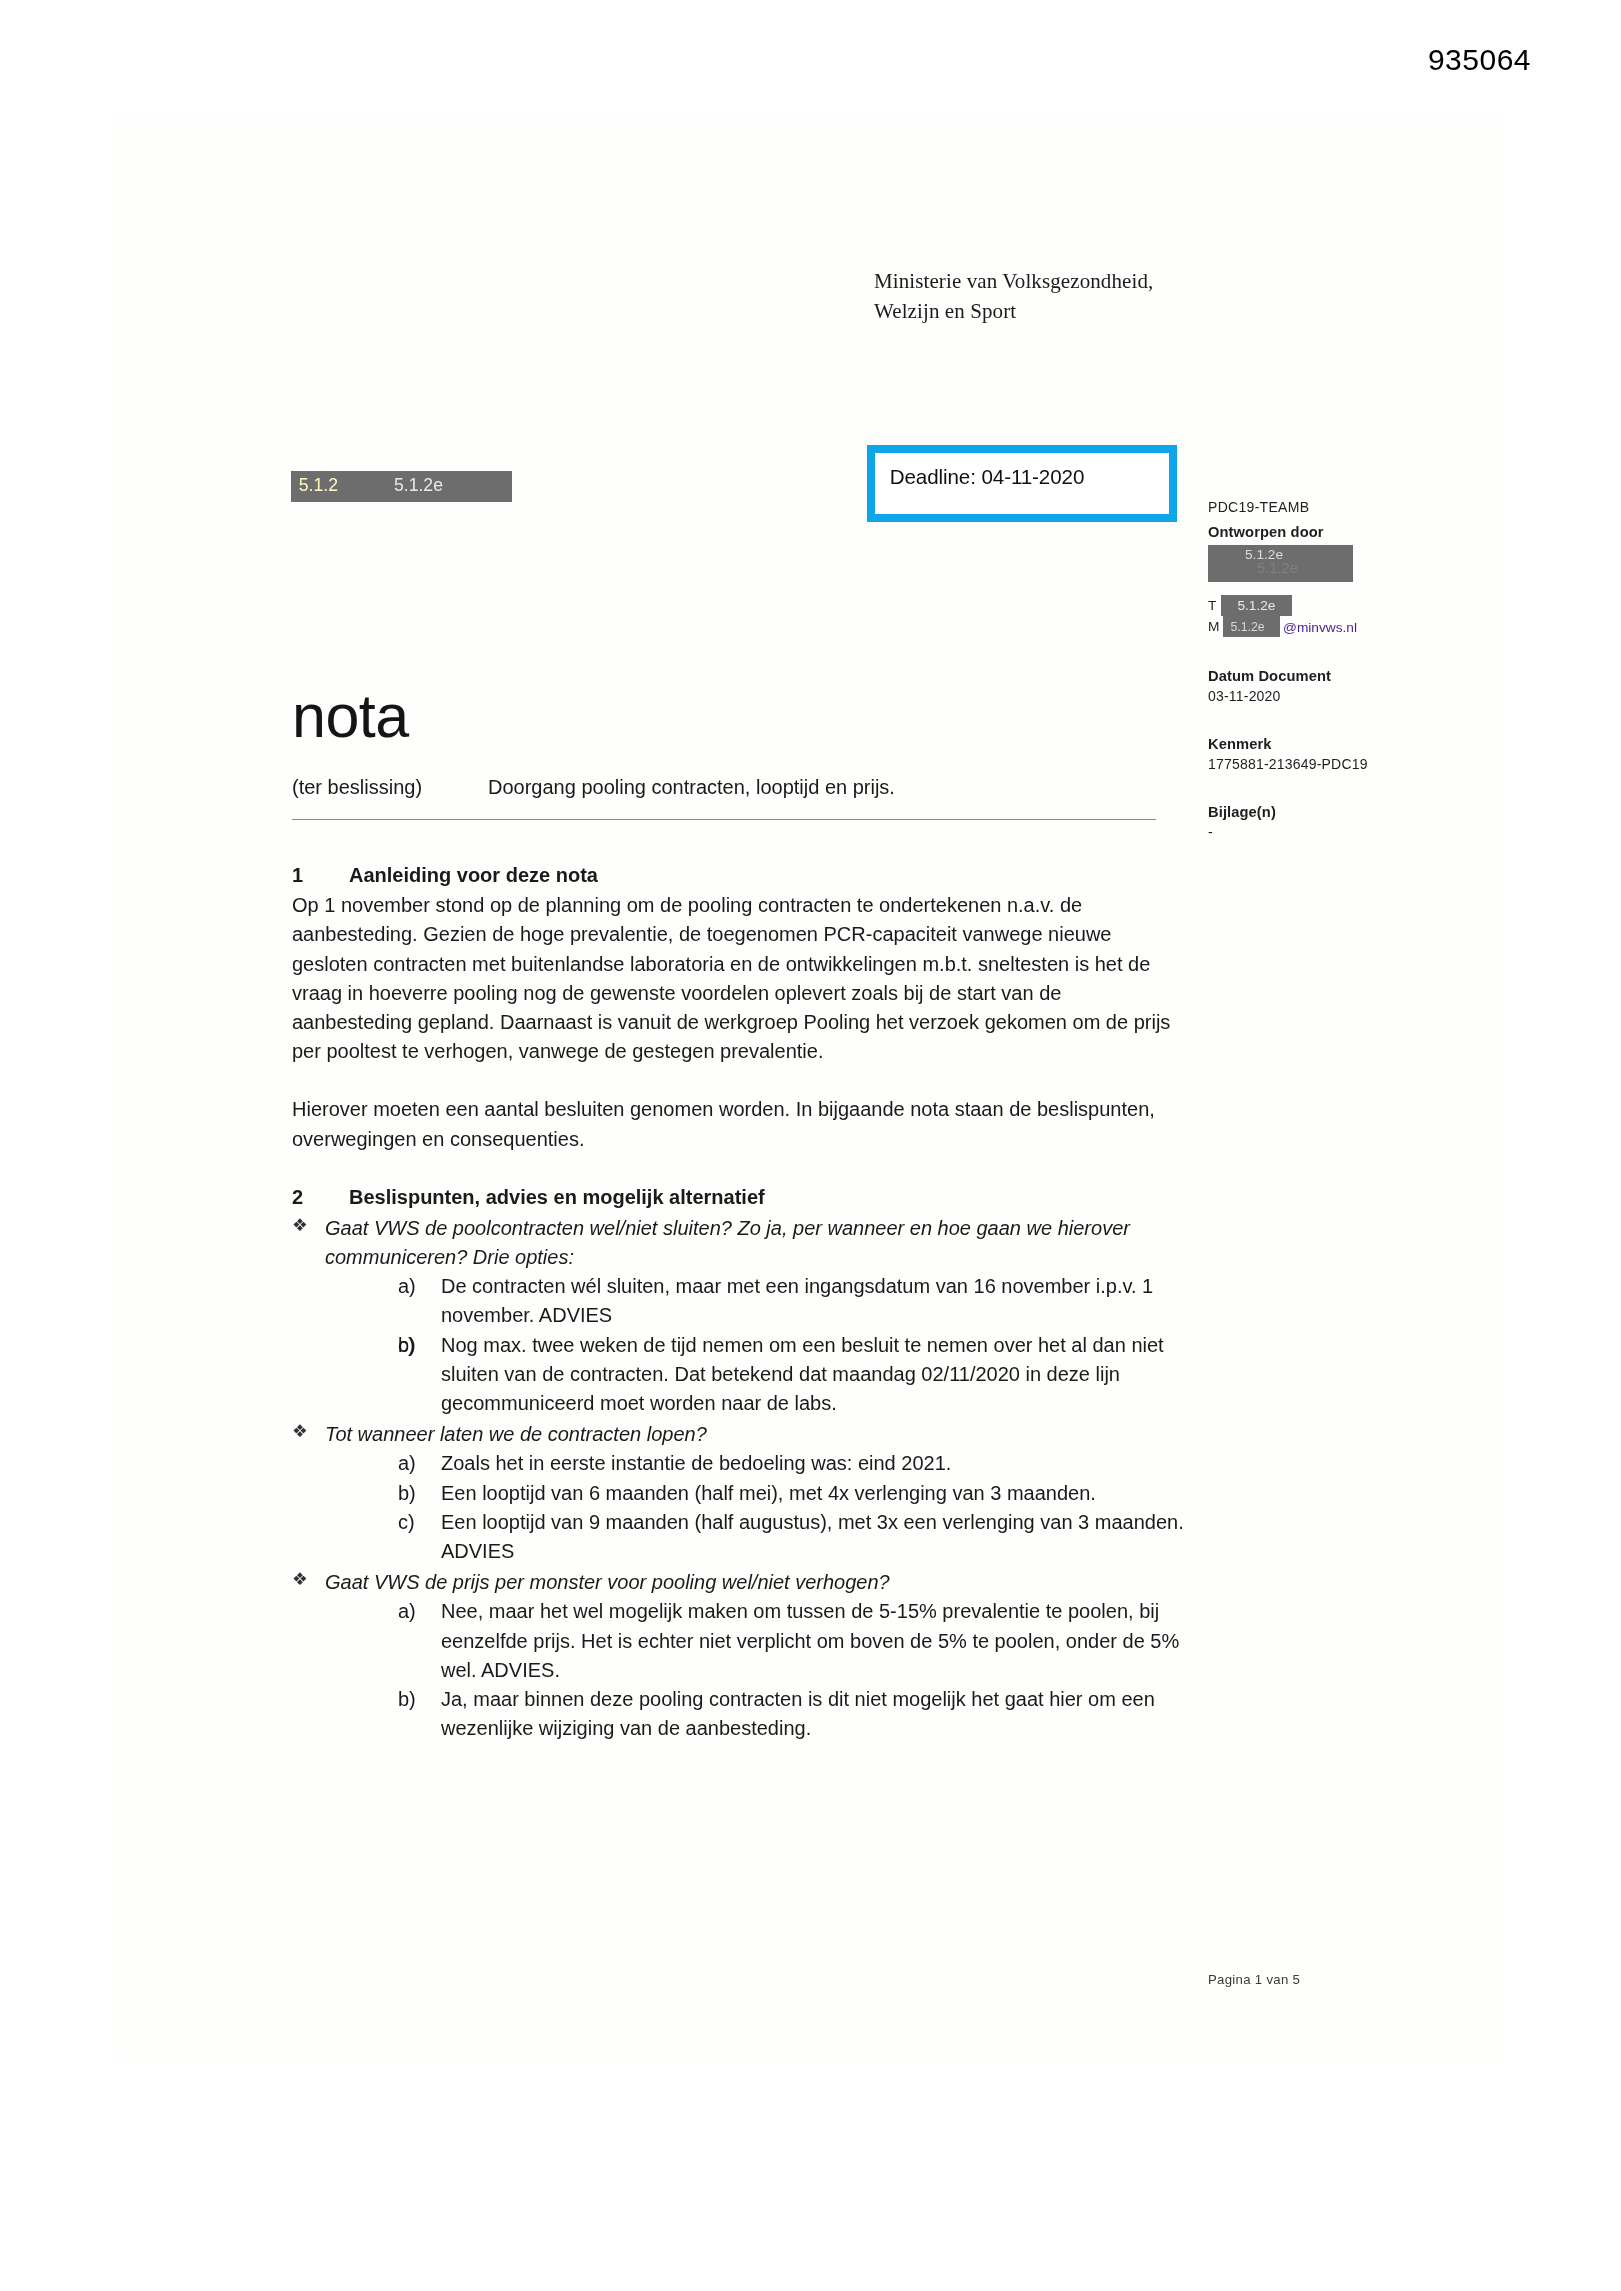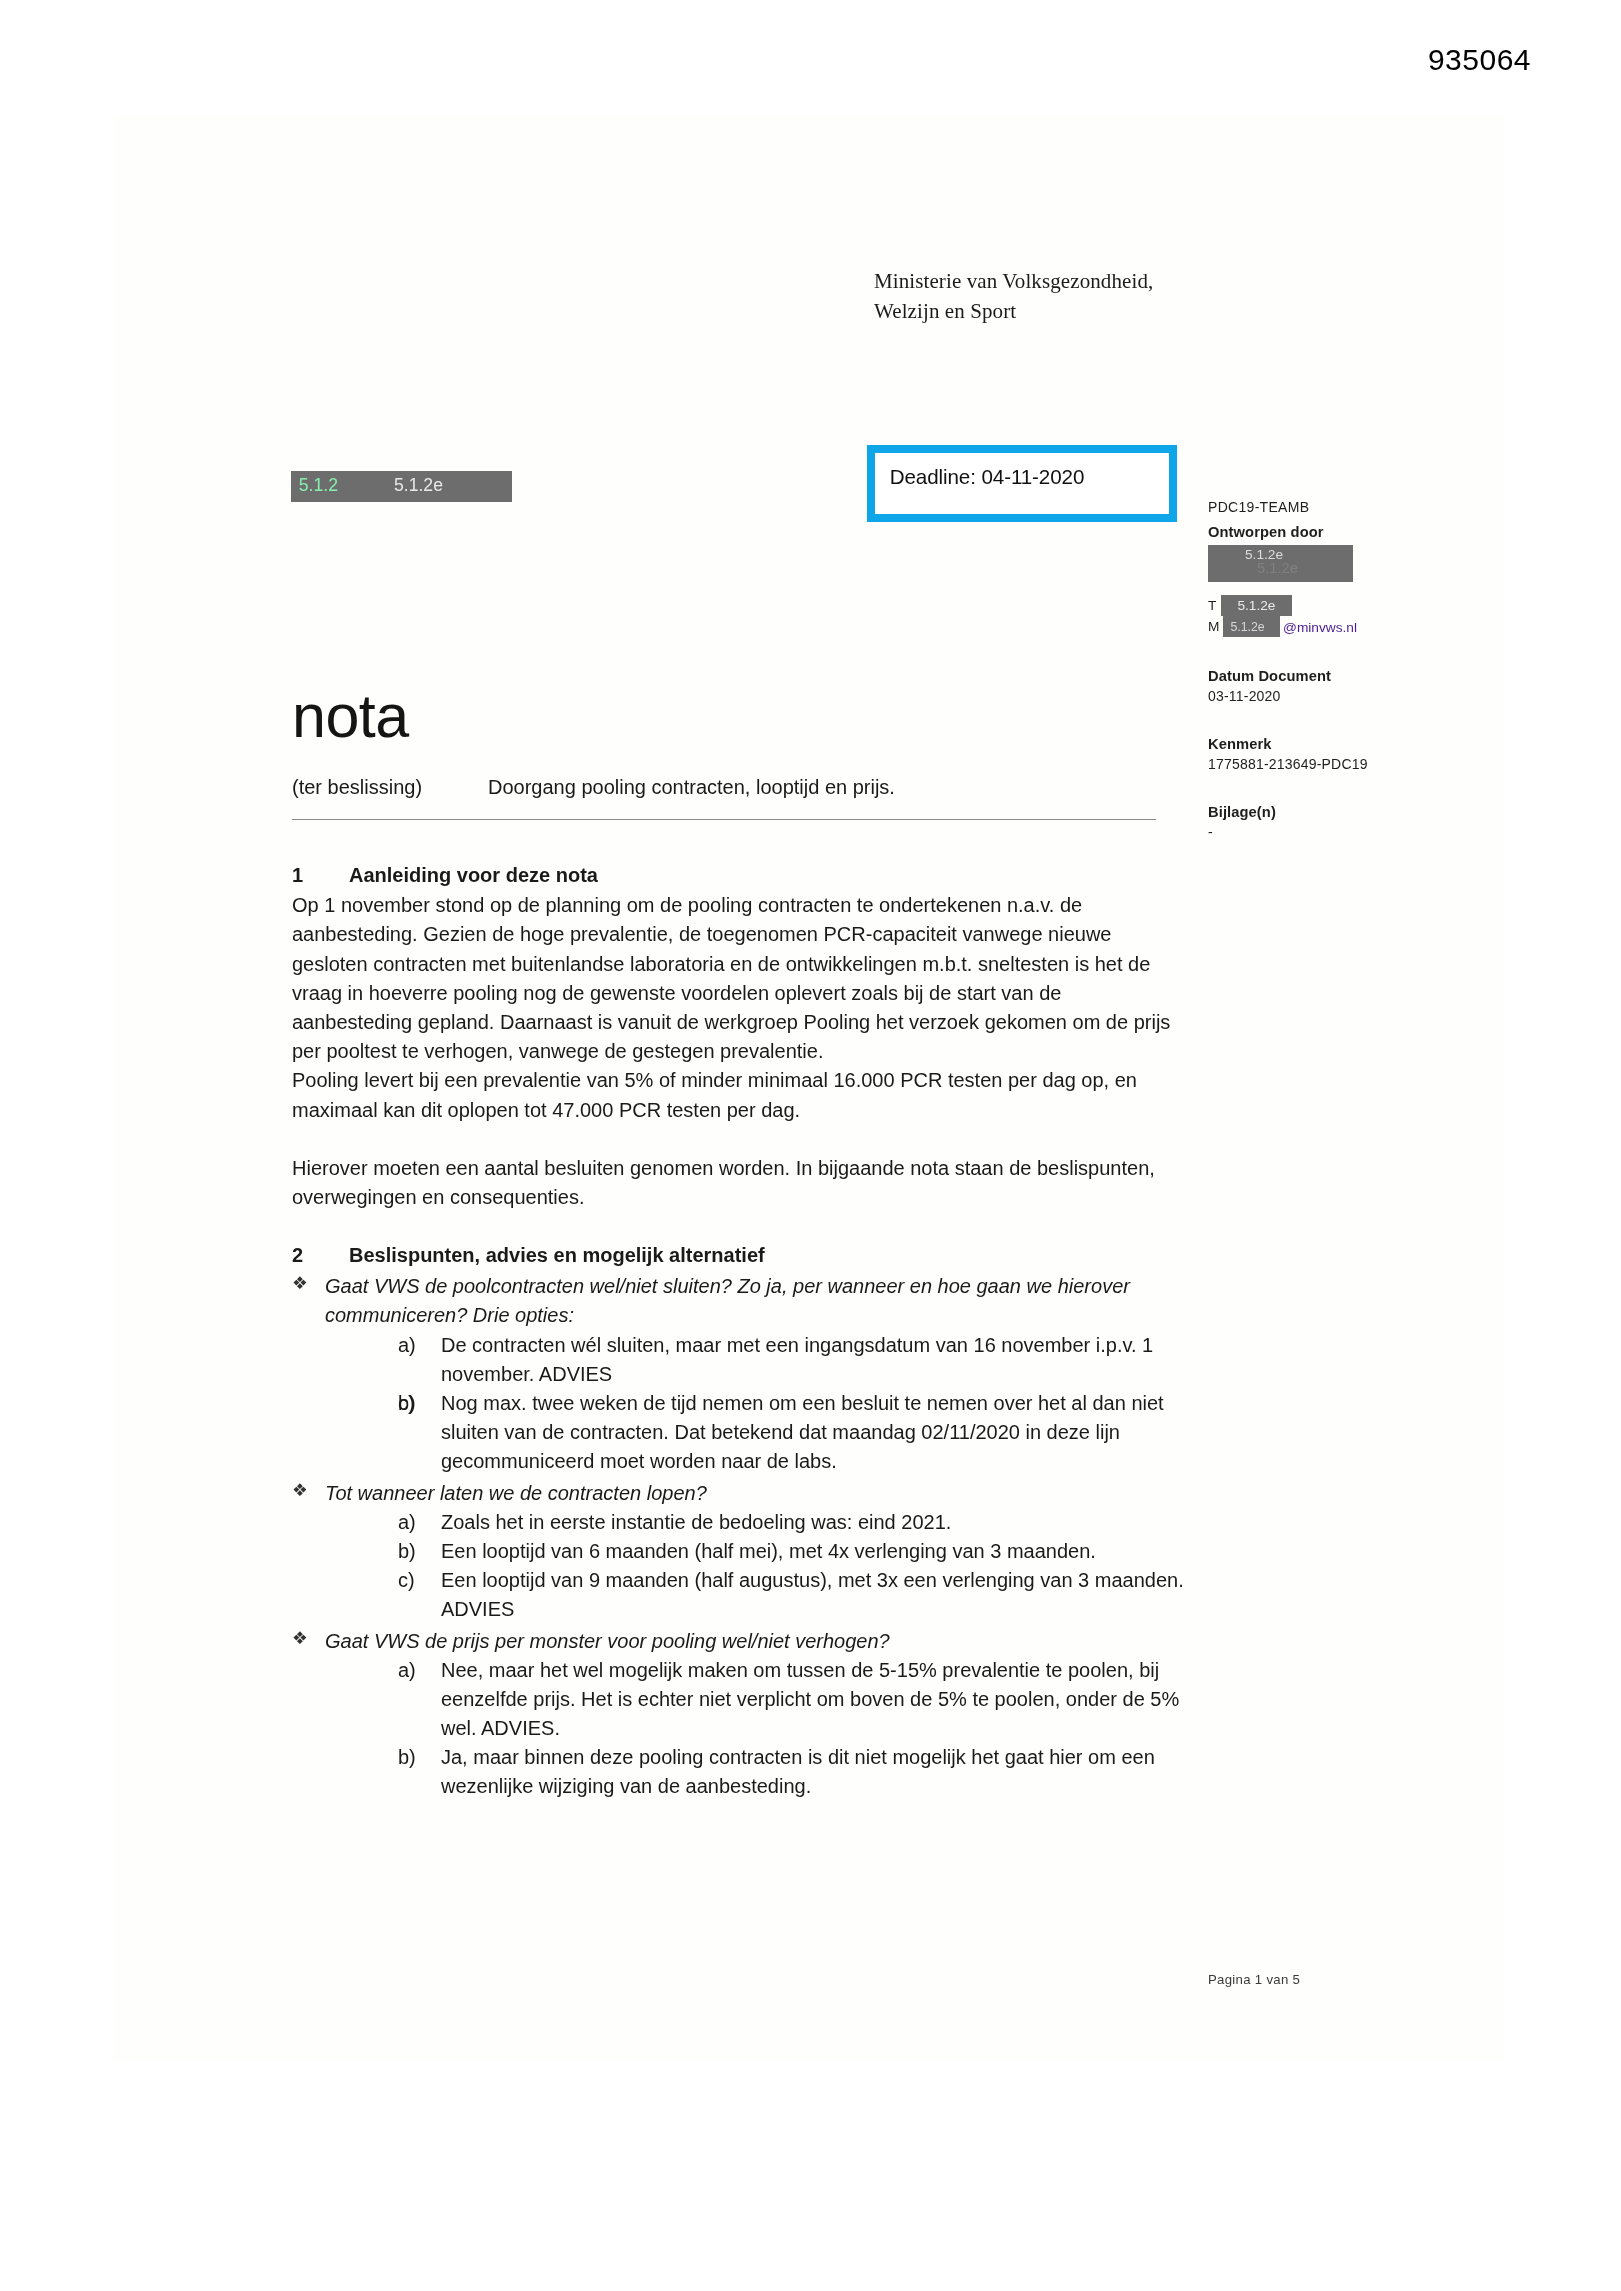--- a/index.html
+++ b/index.html
@@ -64,21 +64,21 @@
     top: 471px;
     width: 74px;
     height: 7.8px;
     background: #6d6d6d;
   }
   #redaction-left .rl-1 {
     position: absolute;
     left: 7.8px;
     top: 3.9px;
     font-size: 17.6px;
-    color: #86efac;
+    color: #fef9c3;
   }
   #redaction-left .rl-2 {
     position: absolute;
     left: 103px;
     top: 3.9px;
     font-size: 17.6px;
     color: #e9e9e9;
   }
 
   
@@ -354,21 +354,20 @@
 <div id="title-rule"></div>
 
 <div id="content">
 
   <div class="sec-head">
     <span class="num">1</span>
     <span>Aanleiding voor deze nota</span>
   </div>
 
   <p class="para">Op 1 november stond op de planning om de pooling contracten te ondertekenen n.a.v. de aanbesteding. Gezien de hoge prevalentie, de toegenomen PCR-capaciteit vanwege nieuwe gesloten contracten met buitenlandse laboratoria en de ontwikkelingen m.b.t. sneltesten is het de vraag in hoeverre pooling nog de gewenste voordelen oplevert zoals bij de start van de aanbesteding gepland. Daarnaast is vanuit de werkgroep Pooling het verzoek gekomen om de prijs per pooltest te verhogen, vanwege de gestegen prevalentie.</p>
-  <p class="para">Pooling levert bij een prevalentie van 5% of minder minimaal 16.000 PCR testen per dag op, en maximaal kan dit oplopen tot 47.000 PCR testen per dag.</p>
   <div class="gap"></div>
   <p class="para">Hierover moeten een aantal besluiten genomen worden. In bijgaande nota staan de beslispunten, overwegingen en consequenties.</p>
 
   <div class="gap"></div>
 
   <div class="sec-head">
     <span class="num">2</span>
     <span>Beslispunten, advies en mogelijk alternatief</span>
   </div>
 

